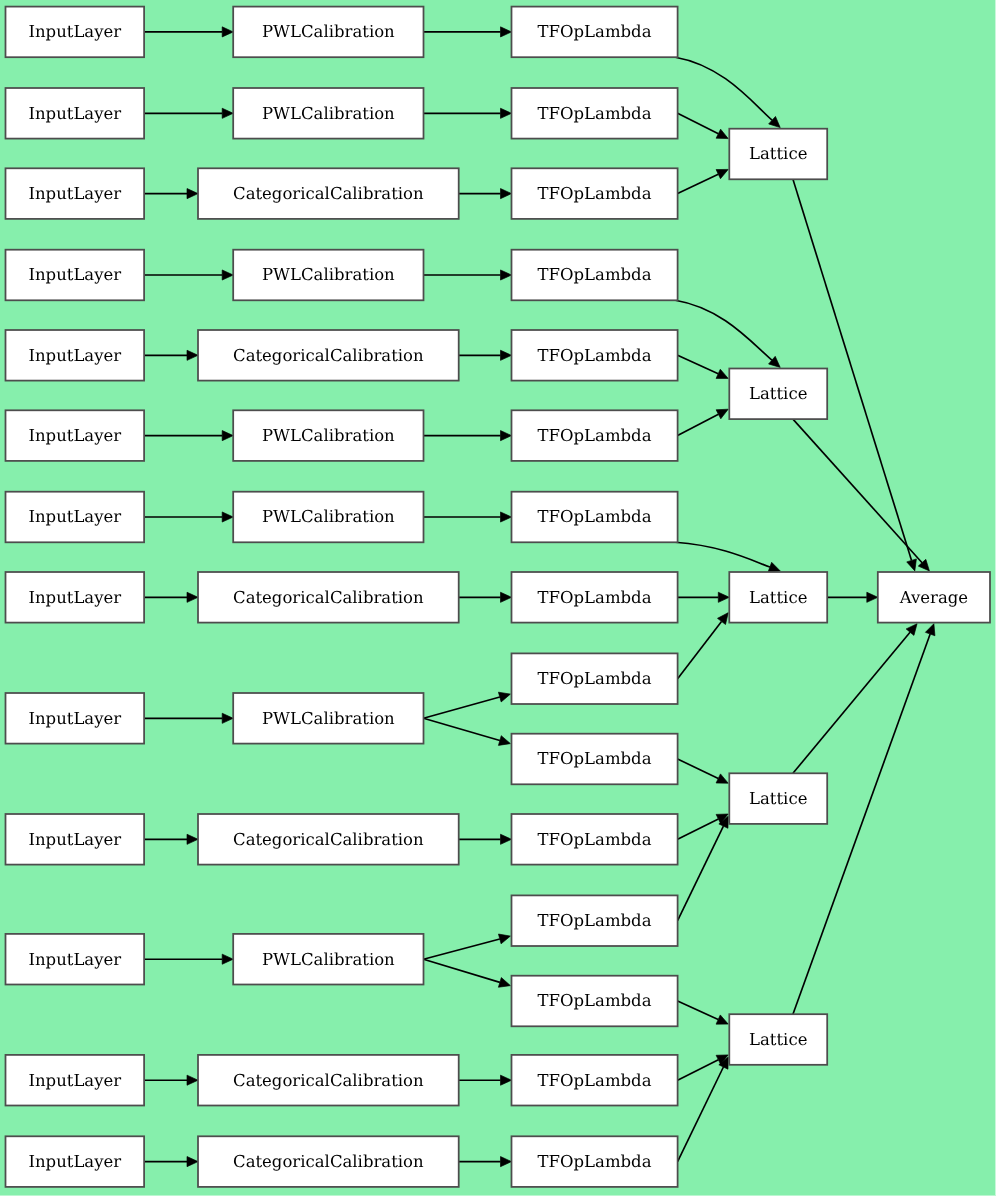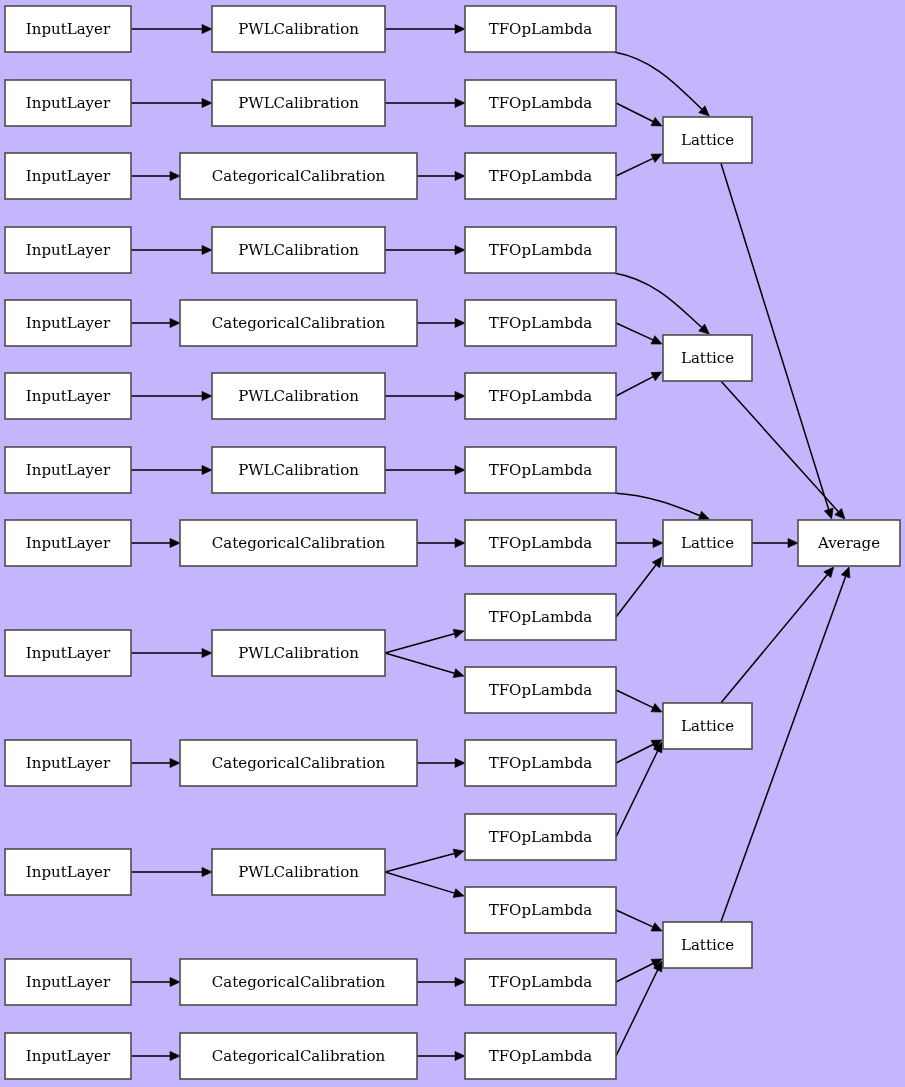--- a/index.html
+++ b/index.html
@@ -4,21 +4,21 @@
 <style>
   html, body {
     margin: 0;
     padding: 0;
     background: #ffffff;
   }
   #canvas {
     position: relative;
     width: 905px;
     height: 1087px;
-    background: #c4b5fd;
+    background: #86efac;
     overflow: hidden;
   }
   svg#graph {
     position: absolute;
     top: 0; left: 0;
     width: 905px;
     height: 1087px;
     display: block;
   }
   .node-rect {

